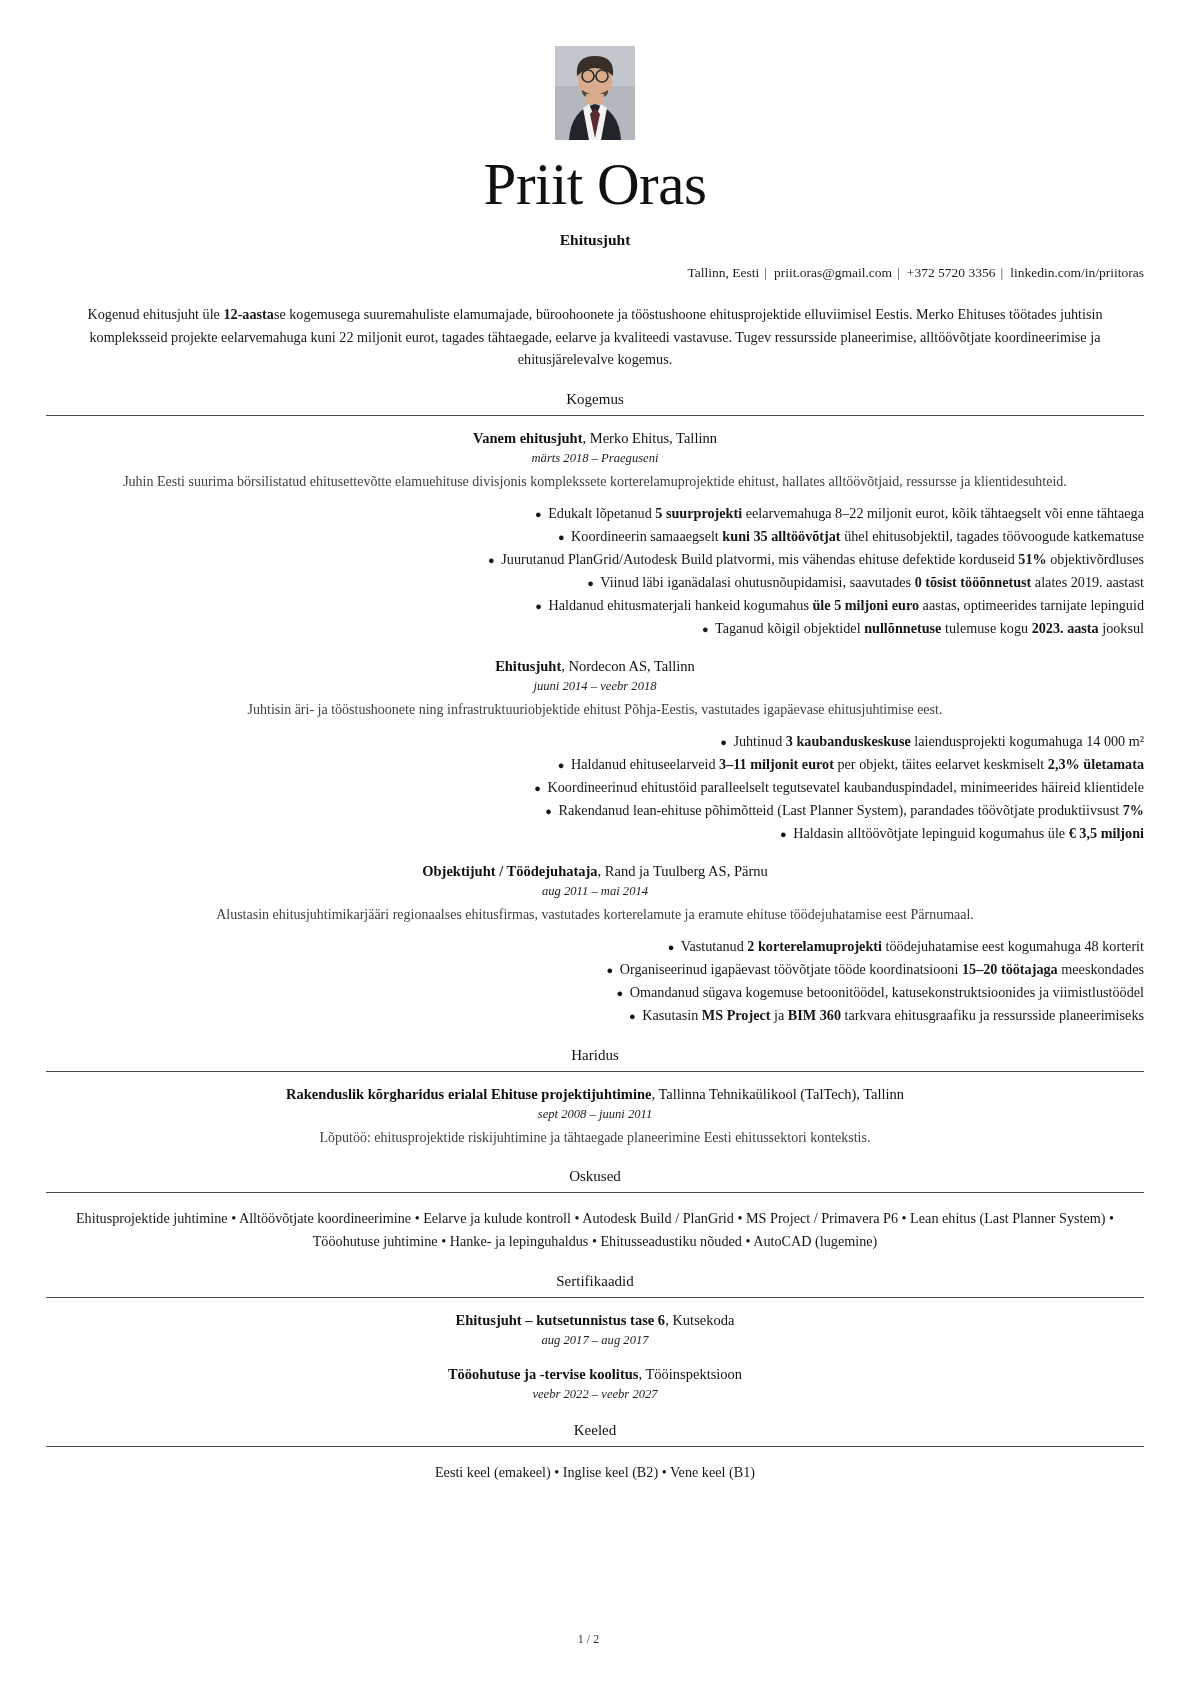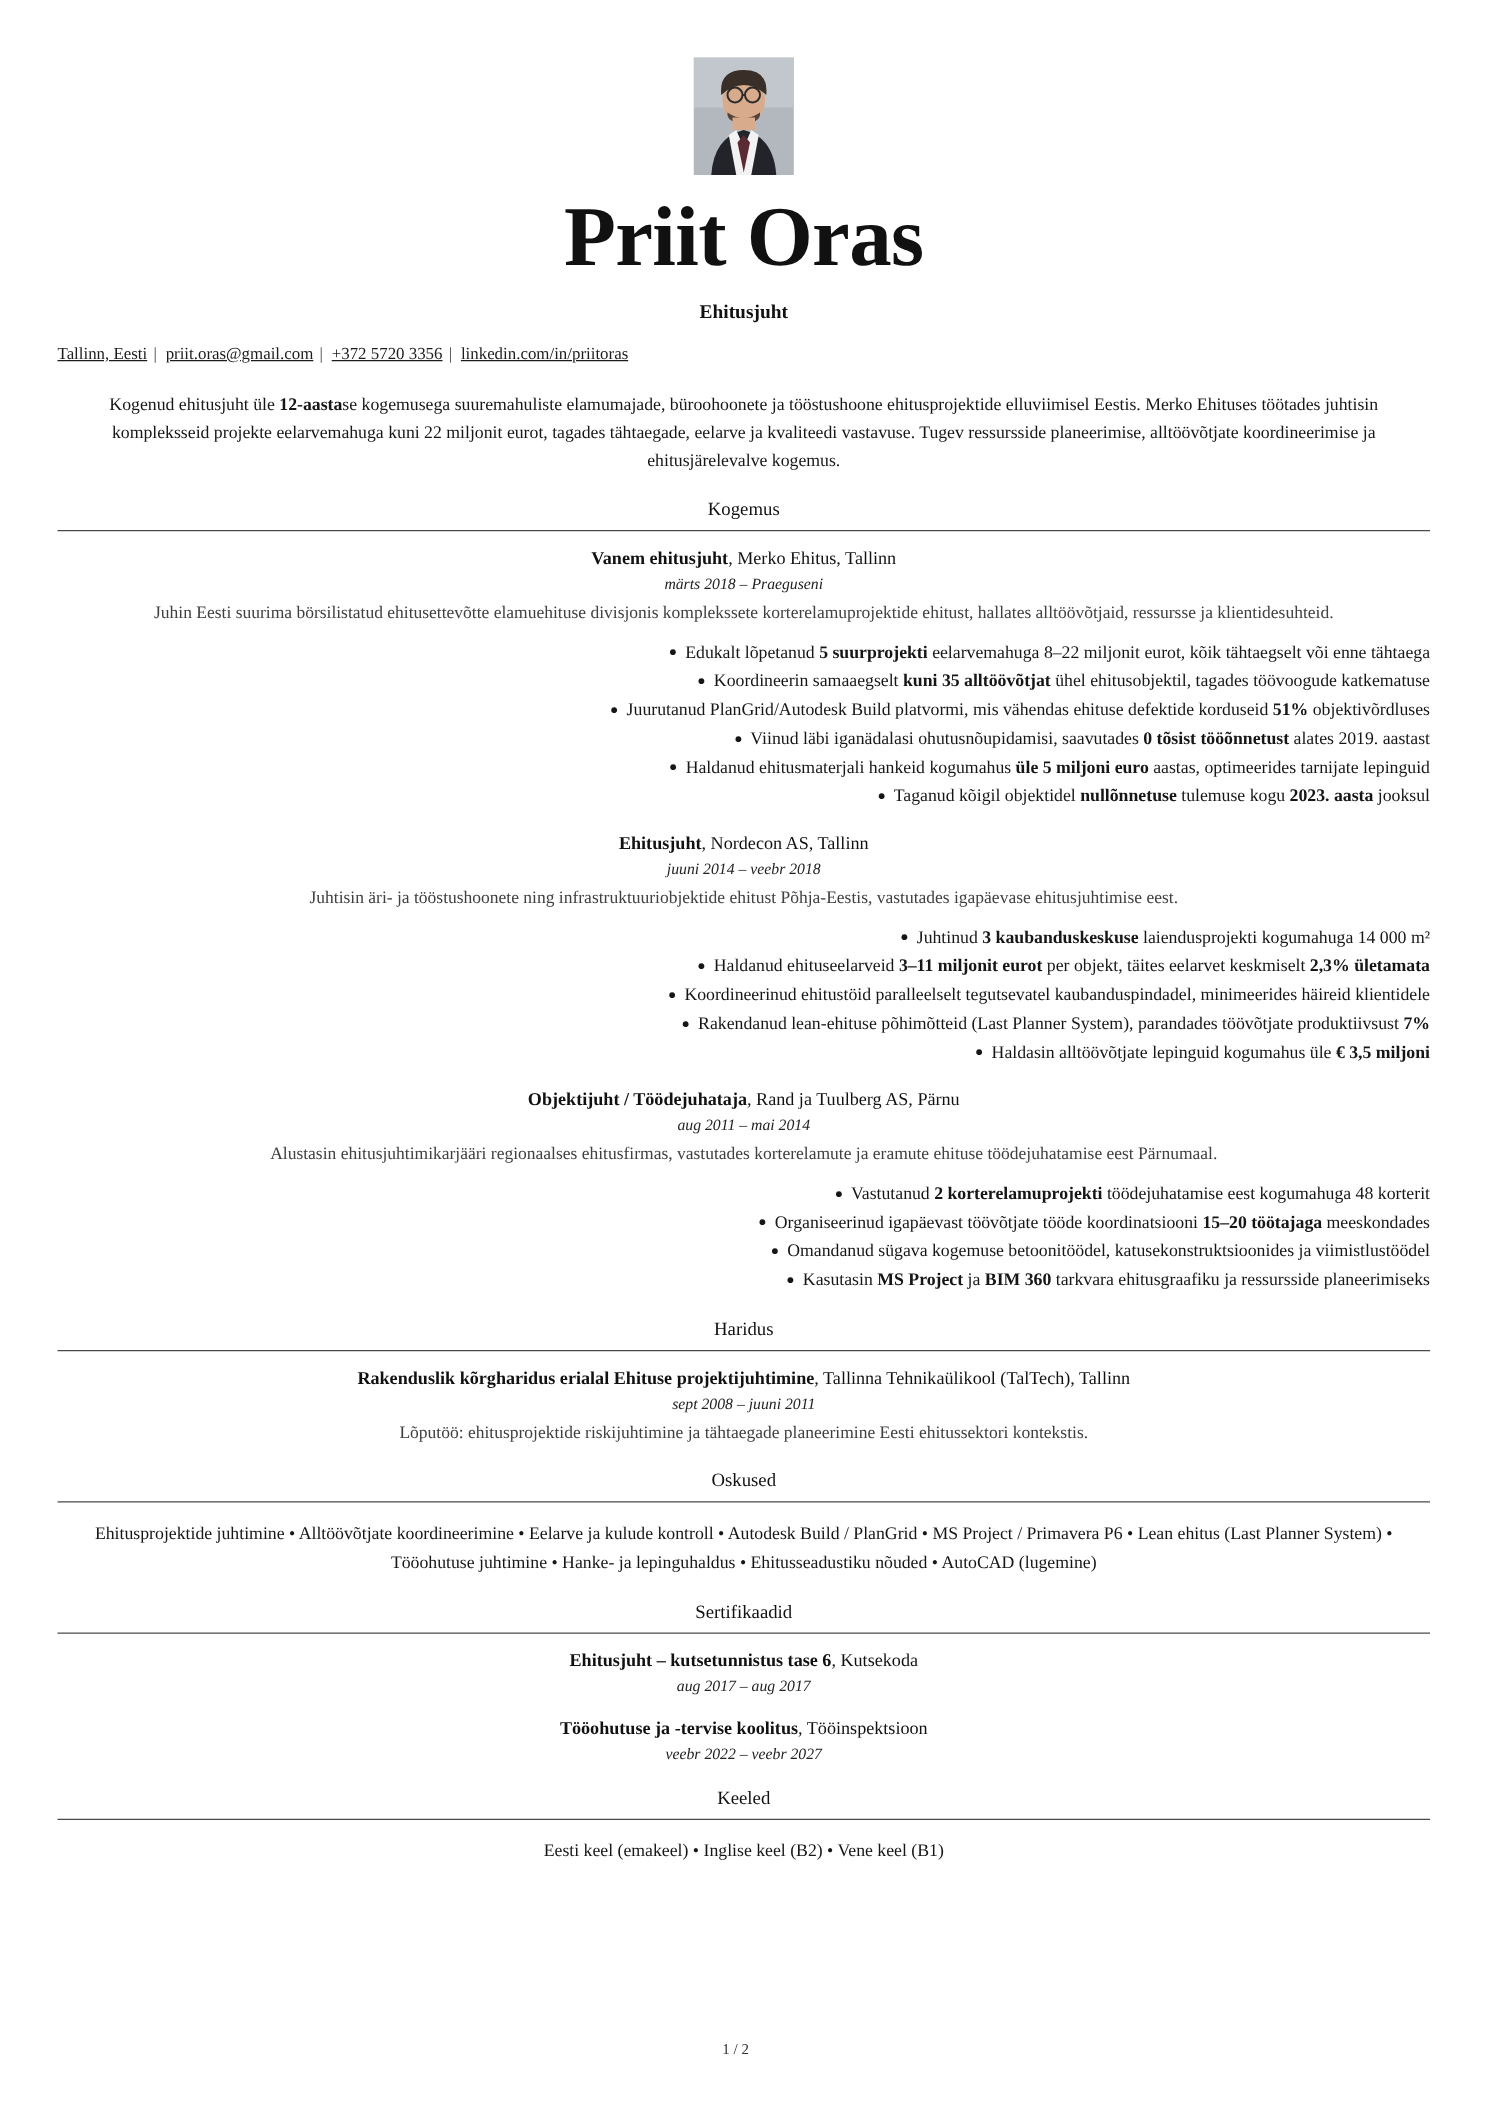--- a/index.html
+++ b/index.html
@@ -35,40 +35,39 @@
     height: 94px;
     overflow: hidden;
     background: #b9bfc6;
     position: relative;
     border: 0;
   }
   .photo svg { display: block; width: 100%; height: 100%; }
 
   .name {
     text-align: center;
-    font-size: 68px;
-    font-weight: bold;
+    font-size: 59px;
+    font-weight: normal;
     letter-spacing: -0.5px;
     line-height: 1.04;
     margin: 0 0 16px 0;
     color: #111111;
   }
   .headline {
     text-align: center;
     font-size: 15.5px;
     font-weight: bold;
     margin: 0 0 16px 0;
     color: #111111;
   }
   .contact {
-    text-align: left;
+    text-align: right;
     font-size: 13.5px;
     color: #1d1d1d;
     margin: 0 0 22px 0;
-    text-decoration: underline;
   }
   .contact .sep {
     display: inline-block;
     padding: 0 7px 0 5px;
     color: #444;
   }
 
   .summary {
     text-align: center;
     font-size: 14.2px;

